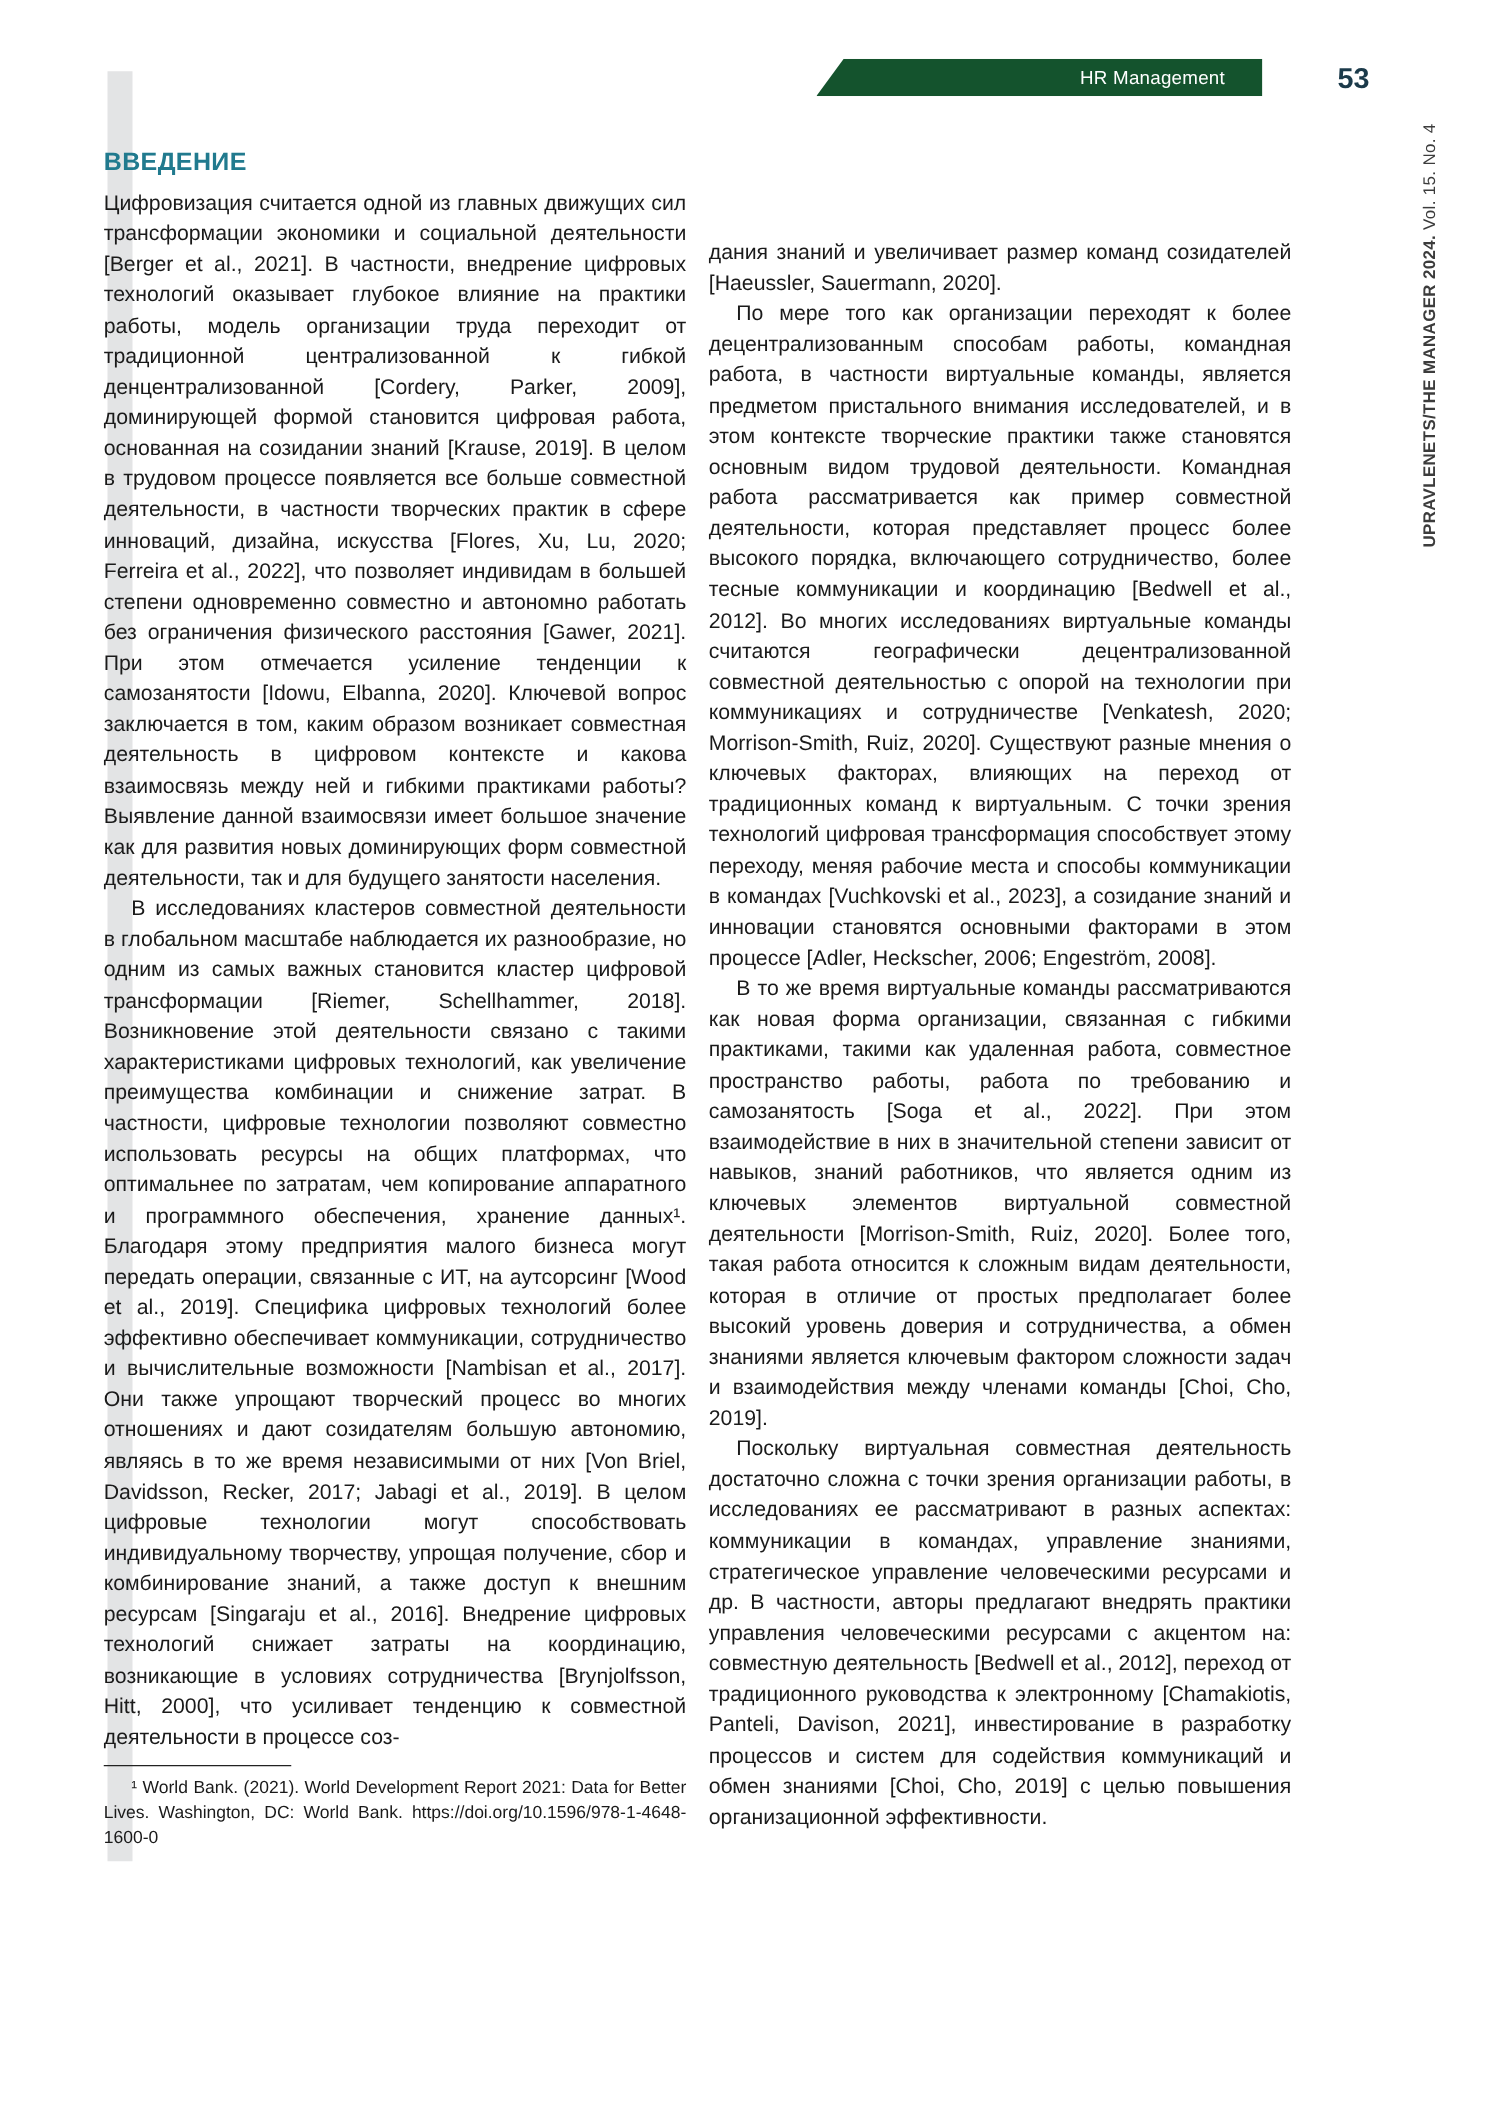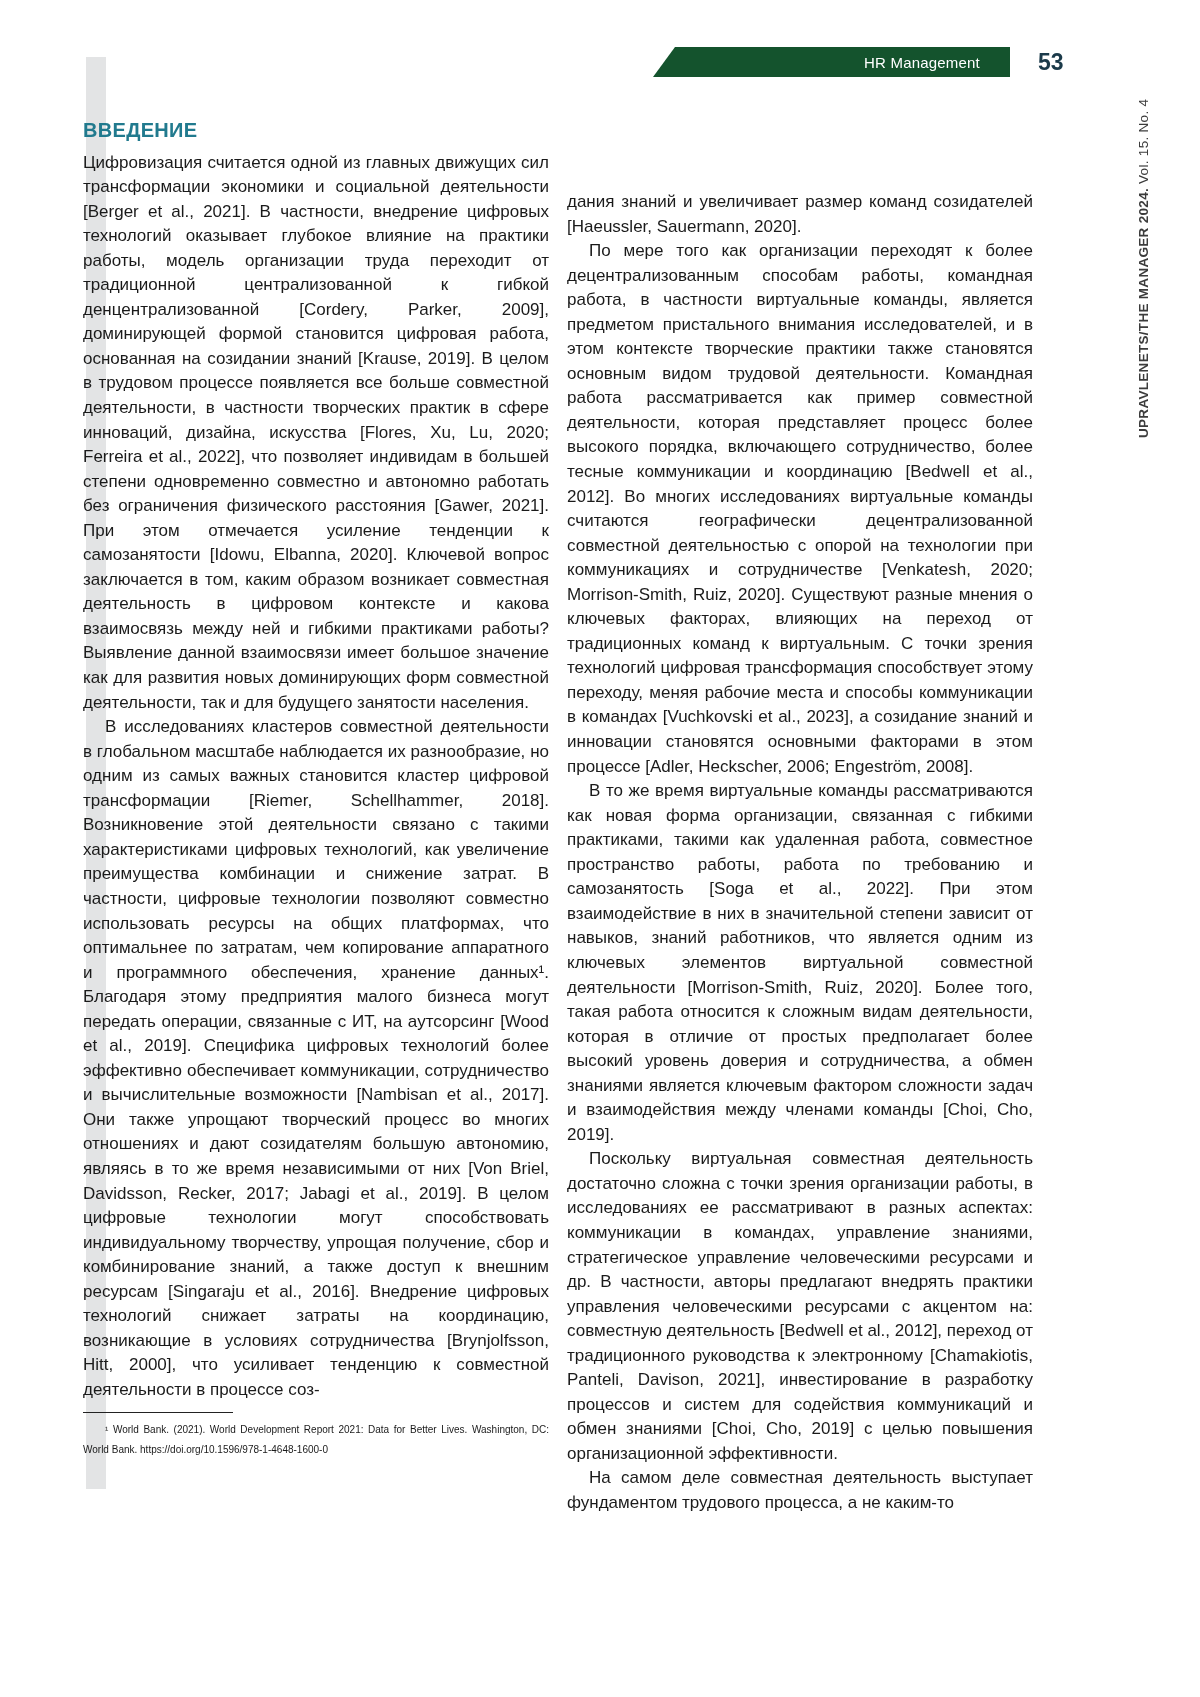--- a/index.html
+++ b/index.html
@@ -32,21 +32,21 @@
     padding-right: 30px;
     box-sizing: border-box;
   }
   .header-band .section-label {
     color: #ffffff;
     font-size: 15px;
     letter-spacing: 0.2px;
   }
   .page-number {
     position: absolute;
-    top: 48px; left: 1038px;
+    top: 48px; left: 1070px;
     font-size: 23px;
     font-weight: bold;
     color: #1b3a4a;
     line-height: 28px;
   }
 
   
   .side-vertical {
     position: absolute;
     left: 1136px; top: 108px;
@@ -84,21 +84,21 @@
   .col p.no-indent { text-indent: 0; }
 
   
   .footnote-rule {
     width: 150px;
     height: 0;
     border-top: 1.2px solid #222222;
     margin: 10px 0 7px 0;
   }
   .footnote {
-    font-size: 10px;
+    font-size: 14px;
     line-height: 19.6px;
     text-align: justify;
     text-indent: 22px;
     margin: 0;
     color: #1a1a1a;
   }
 </style>
 </head>
 <body>
 
@@ -122,16 +122,15 @@
 
     <div class="footnote-rule"></div>
     <p class="footnote">¹ World Bank. (2021). World Development Report 2021: Data for Better Lives. Washington, DC: World Bank. https://doi.org/10.1596/978-1-4648-1600-0</p>
   </div>
 
   <div class="col col-right">
     <p class="no-indent">дания знаний и увеличивает размер команд созидателей [Haeussler, Sauermann, 2020].</p>
     <p>По мере того как организации переходят к более децентрализованным способам работы, командная работа, в частности виртуальные команды, является предметом пристального внимания исследователей, и в этом контексте творческие практики также становятся основным видом трудовой деятельности. Командная работа рассматривается как пример совместной деятельности, которая представляет процесс более высокого порядка, включающего сотрудничество, более тесные коммуникации и координацию [Bedwell et al., 2012]. Во многих исследованиях виртуальные команды считаются географически децентрализованной совместной деятельностью с опорой на технологии при коммуникациях и сотрудничестве [Venkatesh, 2020; Morrison-Smith, Ruiz, 2020]. Существуют разные мнения о ключевых факторах, влияющих на переход от традиционных команд к виртуальным. С точки зрения технологий цифровая трансформация способствует этому переходу, меняя рабочие места и способы коммуникации в командах [Vuchkovski et al., 2023], а созидание знаний и инновации становятся основными факторами в этом процессе [Adler, Heckscher, 2006; Engeström, 2008].</p>
     <p>В то же время виртуальные команды рассматриваются как новая форма организации, связанная с гибкими практиками, такими как удаленная работа, совместное пространство работы, работа по требованию и самозанятость [Soga et al., 2022]. При этом взаимодействие в них в значительной степени зависит от навыков, знаний работников, что является одним из ключевых элементов виртуальной совместной деятельности [Morrison-Smith, Ruiz, 2020]. Более того, такая работа относится к сложным видам деятельности, которая в отличие от простых предполагает более высокий уровень доверия и сотрудничества, а обмен знаниями является ключевым фактором сложности задач и взаимодействия между членами команды [Choi, Cho, 2019].</p>
     <p>Поскольку виртуальная совместная деятельность достаточно сложна с точки зрения организации работы, в исследованиях ее рассматривают в разных аспектах: коммуникации в командах, управление знаниями, стратегическое управление человеческими ресурсами и др. В частности, авторы предлагают внедрять практики управления человеческими ресурсами с акцентом на: совместную деятельность [Bedwell et al., 2012], переход от традиционного руководства к электронному [Chamakiotis, Panteli, Davison, 2021], инвестирование в разработку процессов и систем для содействия коммуникаций и обмен знаниями [Choi, Cho, 2019] с целью повышения организационной эффективности.</p>
-    <p>На самом деле совместная деятельность выступает фундаментом трудового процесса, а не каким-то</p>
   </div>
 
 </div>
 
 </body></html>

